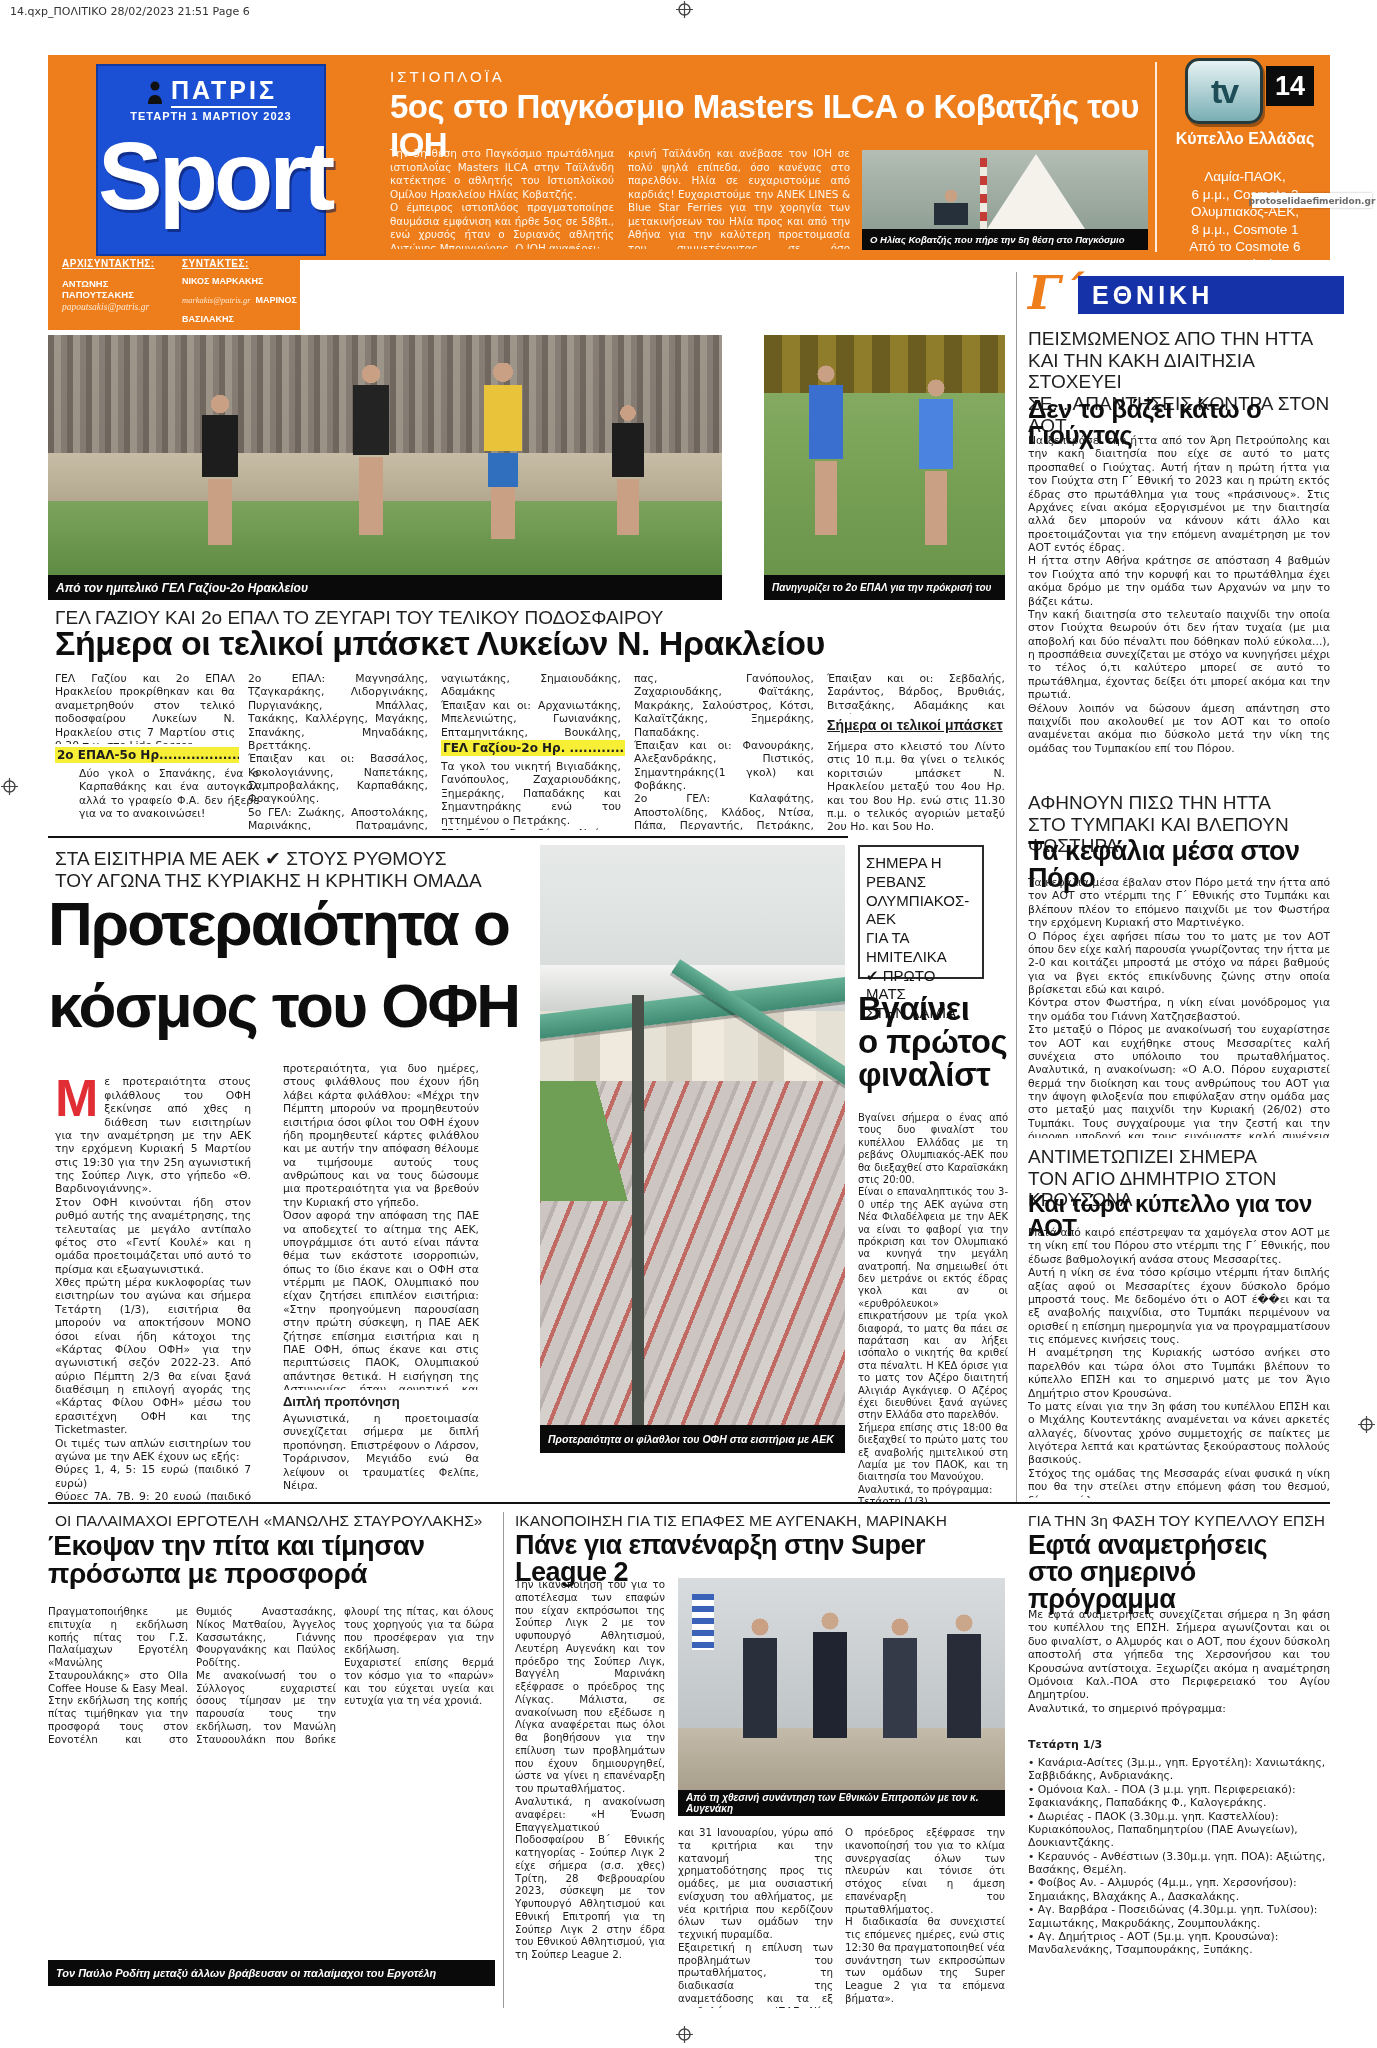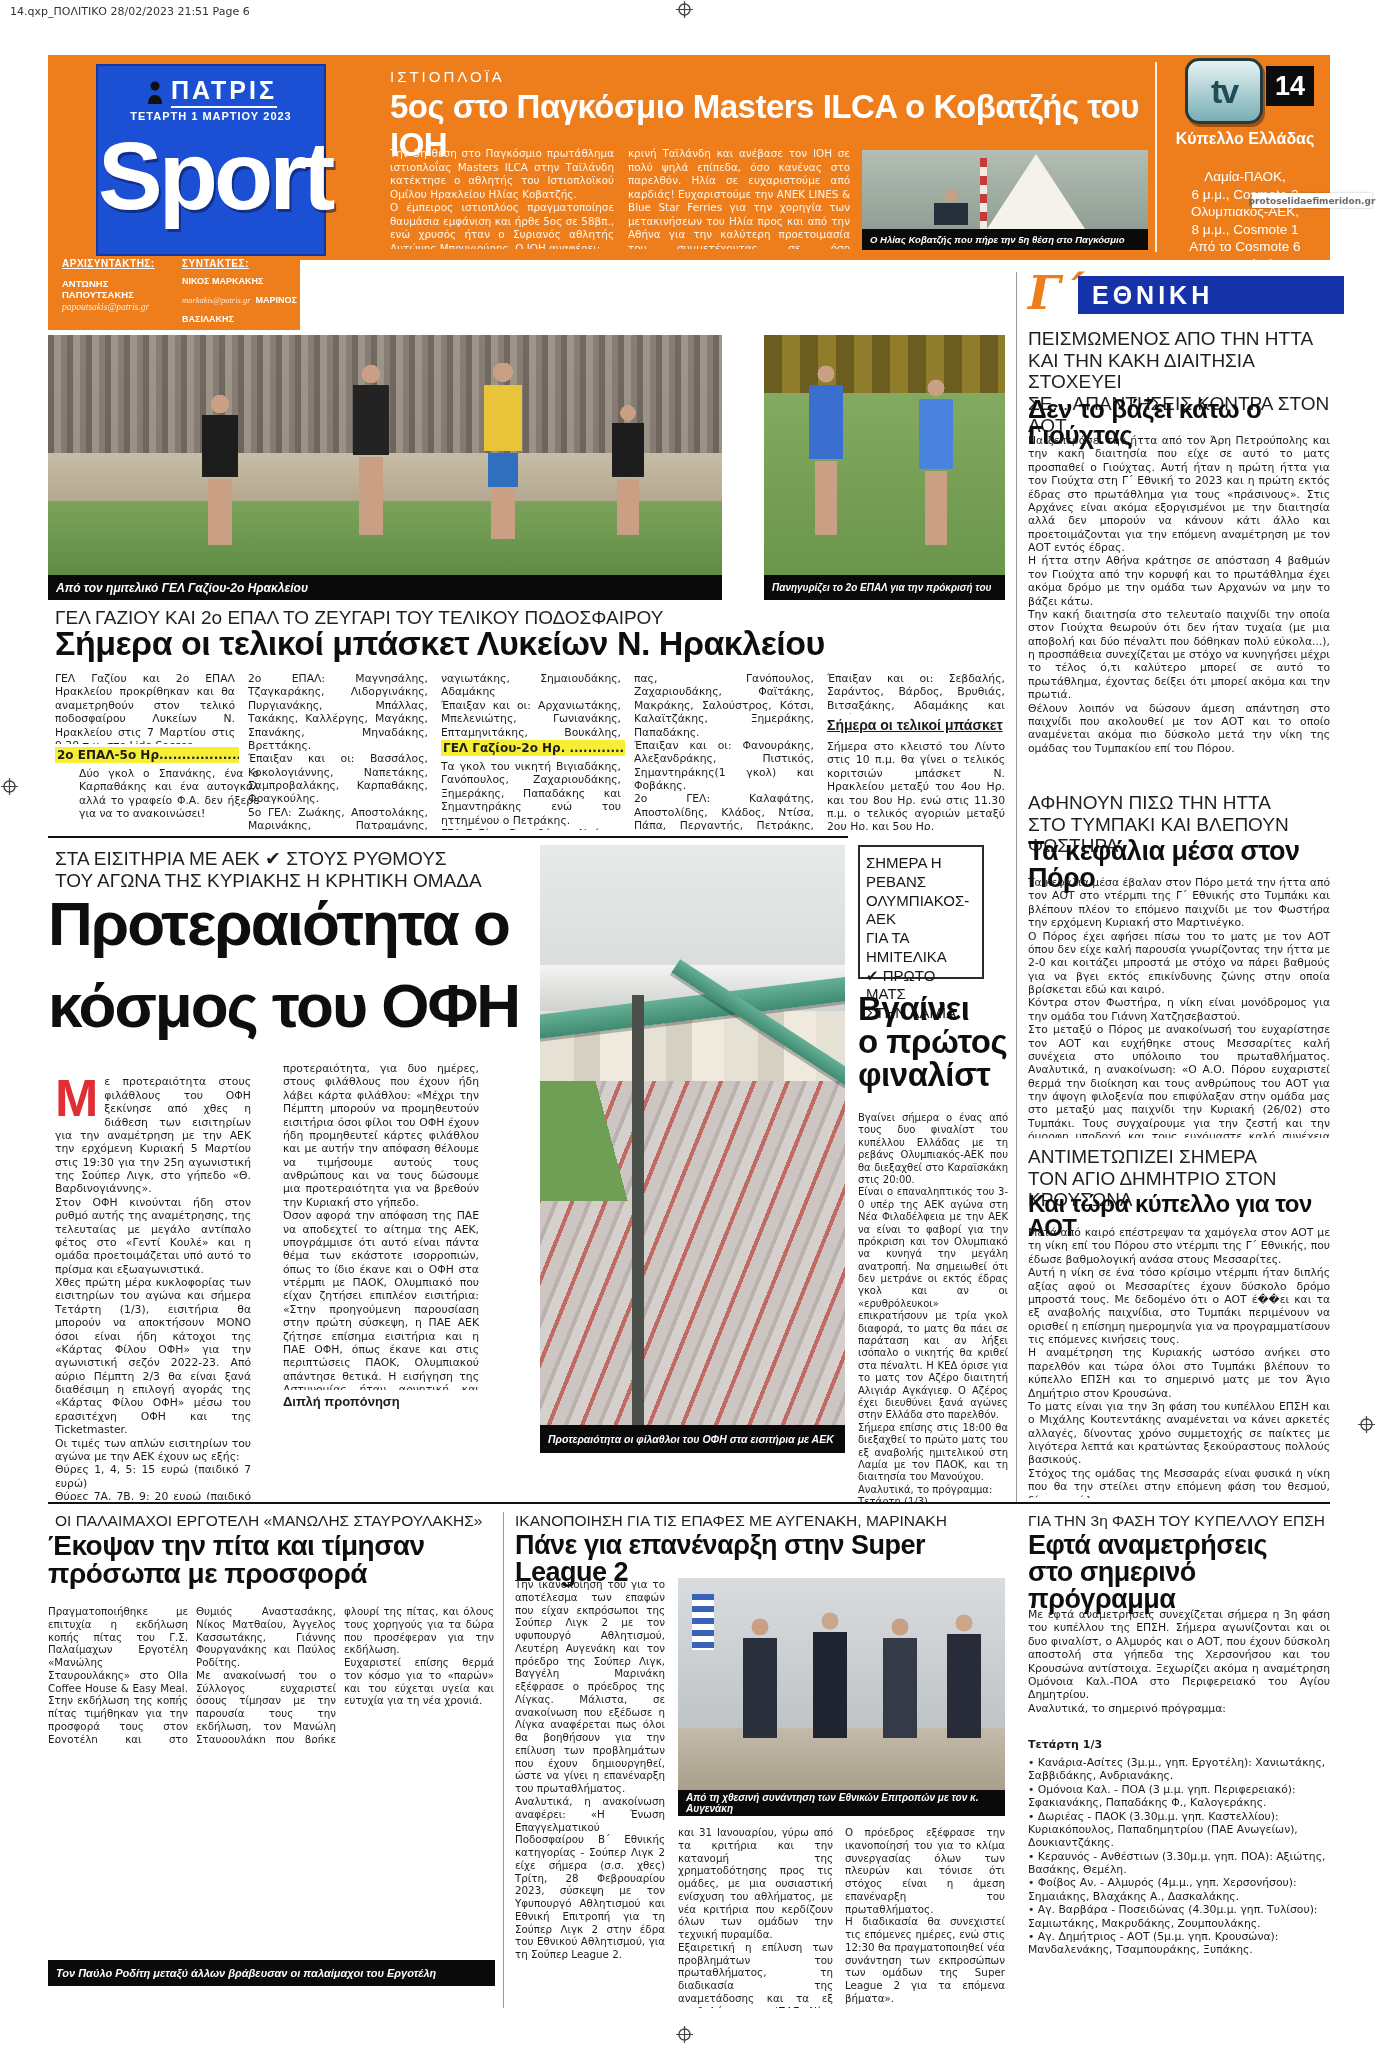--- a/index.html
+++ b/index.html
@@ -273,20 +273,21 @@
 Οι τιμές των απλών εισιτηρίων του αγώνα με την ΑΕΚ έχουν ως εξής:
 Θύρες 1, 4, 5: 15 ευρώ (παιδικό 7 ευρώ)
 Θύρες 7Α, 7Β, 9: 20 ευρώ (παιδικό 15 ευρώ)
 Θύρες 7Α, 7Β, 9 VIP «Ευγένιος Γκέραρντ»: 40 ευρώ (παιδικό: 20 ευρώ)
 Θύρα 9 VVIP «Ευγένιος Γκέραρντ»: 60 ευρώ
 Ο Διευθυντής Επικοινωνίας του ΟΦΗ Μανώλης Βογιατζάκης μίλησε στην ΕΡΑ ΣΠΟΡ για την απόφαση του συλλόγου να πει το «ναι» στην ΑΕΚ ενώ εξήγησε ότι ο ΟΦΗ αποφάσισε να δώσει</span>
   </div>
   <div class="abs body-col" style="left:283px;top:1062px;width:196px;height:328px;">προτεραιότητα, για δυο ημέρες, στους φιλάθλους που έχουν ήδη λάβει κάρτα φιλάθλου: «Μέχρι την Πέμπτη μπορούν να προμηθευτούν εισιτήρια όσοι φίλοι του ΟΦΗ έχουν ήδη προμηθευτεί κάρτες φιλάθλου και με αυτήν την απόφαση θέλουμε να τιμήσουμε αυτούς τους ανθρώπους και να τους δώσουμε μια προτεραιότητα για να βρεθούν την Κυριακή στο γήπεδο.
 Όσον αφορά την απόφαση της ΠΑΕ να αποδεχτεί το αίτημα της ΑΕΚ, υπογράμμισε ότι αυτό είναι πάντα θέμα των εκάστοτε ισορροπιών, όπως το ίδιο έκανε και ο ΟΦΗ στα ντέρμπι με ΠΑΟΚ, Ολυμπιακό που είχαν ζητήσει επιπλέον εισιτήρια: «Στην προηγούμενη παρουσίαση στην πρώτη σύσκεψη, η ΠΑΕ ΑΕΚ ζήτησε επίσημα εισιτήρια και η ΠΑΕ ΟΦΗ, όπως έκανε και στις περιπτώσεις ΠΑΟΚ, Ολυμπιακού απάντησε θετικά. Η εισήγηση της Αστυνομίας ήταν αρνητική και ήθελε να περιμένουμε την απόφαση του Υφυπουργείου και ο ΟΦΗ έκανε αυτό που πρέπει να γίνεται με φιλάθλους και των δύο ομάδων».</div>
   <div class="abs subhead2" style="left:283px;top:1394px;width:196px;">Διπλή προπόνηση</div>
+  <div class="abs body-col" style="left:283px;top:1412px;width:196px;height:88px;">Αγωνιστικά, η προετοιμασία συνεχίζεται σήμερα με διπλή προπόνηση. Επιστρέφουν ο Λάρσον, Τοράρινσον, Μεγιάδο ενώ θα λείψουν οι τραυματίες Φελίπε, Νέιρα.</div>
 
   <div class="photo" style="left:540px;top:845px;width:305px;height:580px;">
     <div class="ph-layer sky" style="top:0;height:120px;"></div>
     <div class="ph-layer roof" style="top:120px;height:46px;"></div>
     <div class="ph-layer bldg" style="top:166px;height:70px;"></div>
     <div class="ph-layer stands" style="top:236px;height:344px;"></div>
     <div class="ph-layer" style="top:236px;height:120px;background:linear-gradient(75deg,#6f9e55 0 26%,rgba(0,0,0,0) 26%);"></div>
     <div class="girder" style="left:-20px;top:150px;width:360px;height:24px;transform:rotate(-7deg);"></div>
     <div class="girder" style="left:110px;top:200px;width:320px;height:16px;transform:rotate(33deg);"></div>
     <div style="position:absolute;left:92px;top:150px;width:12px;height:430px;background:#4a4f49;"></div>

